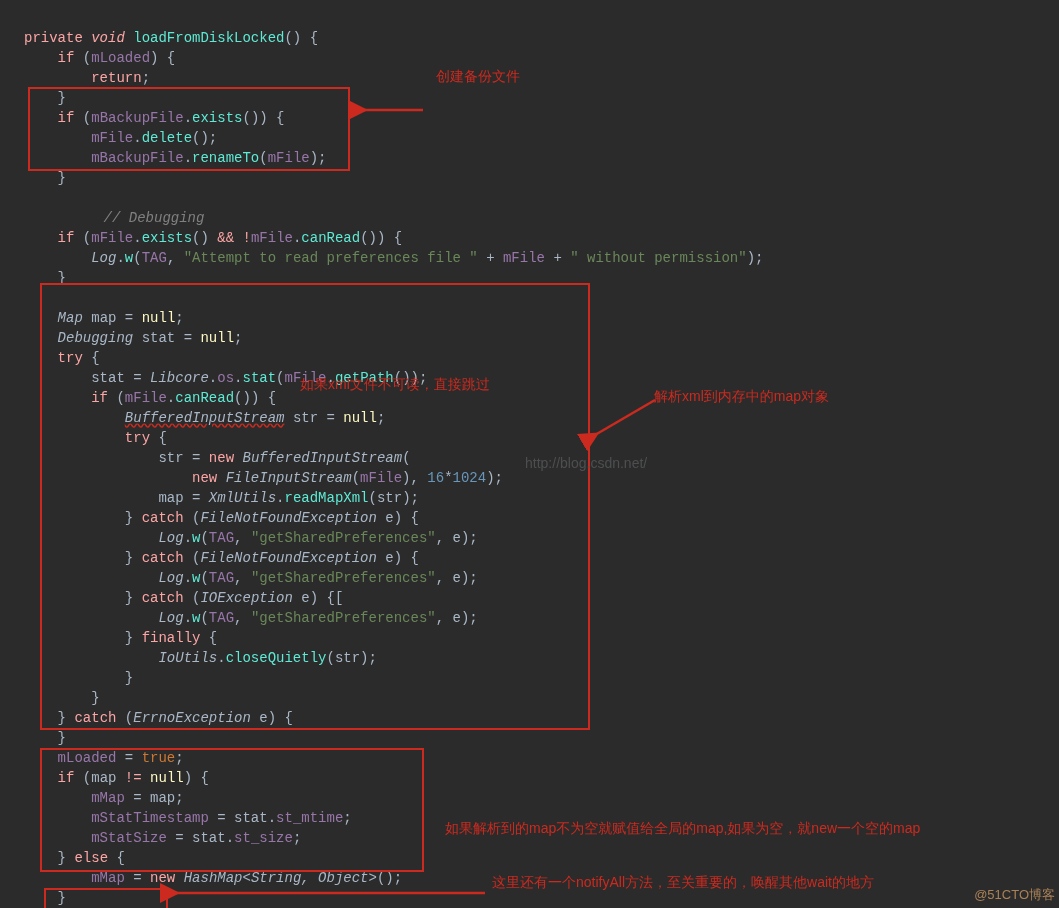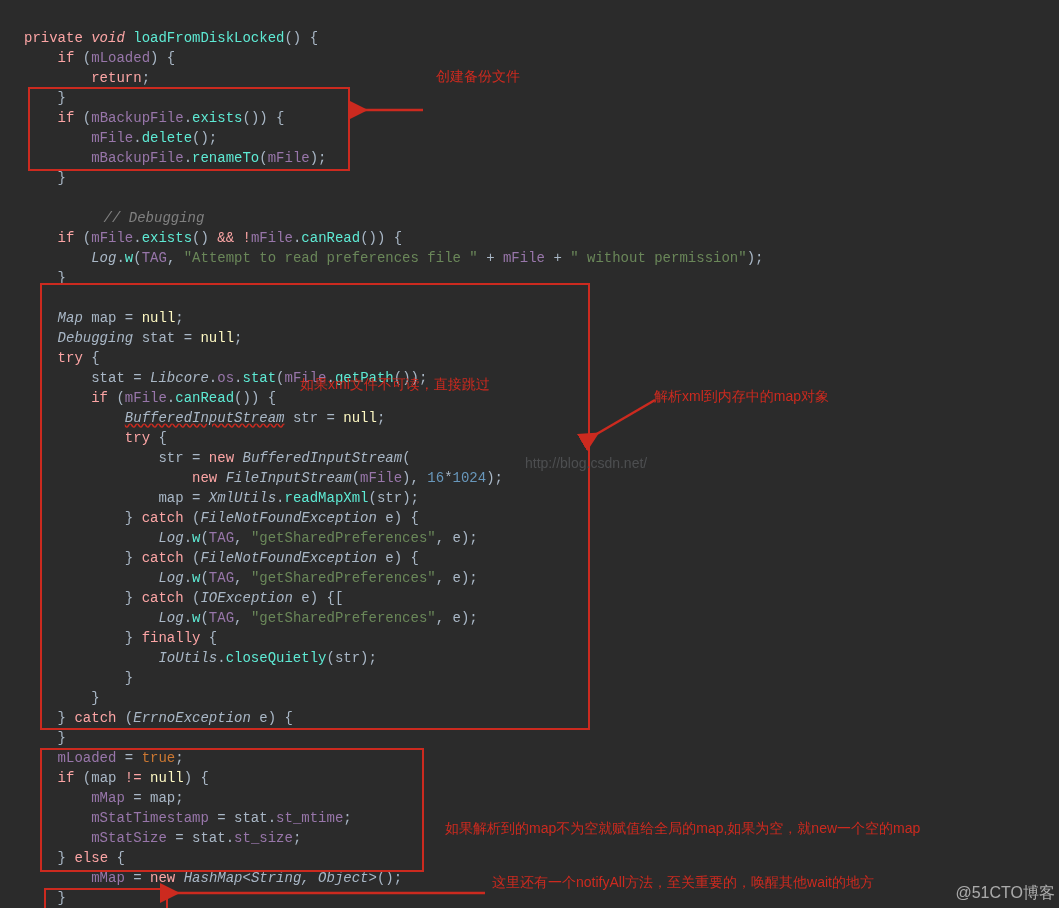--- a/index.html
+++ b/index.html
@@ -36,23 +36,23 @@
     position: absolute;
     color: #cc2a1f;
     font-family: "Microsoft YaHei", Arial, sans-serif;
     font-size: 14px;
     white-space: nowrap;
   }
   .watermark-right {
     position: absolute;
     right: 4px;
     bottom: 4px;
-    color: #ffffff;
+    color: #fdba74;
     font-family: Arial, sans-serif;
-    font-size: 16px;
+    font-size: 13px;
     opacity: 0.6;
   }
   .watermark-center {
     position: absolute;
     color: #535557;
     font-family: Arial, sans-serif;
     font-size: 14px;
     opacity: 0.85;
   }
   svg.arrow-svg { position: absolute; overflow: visible; }

